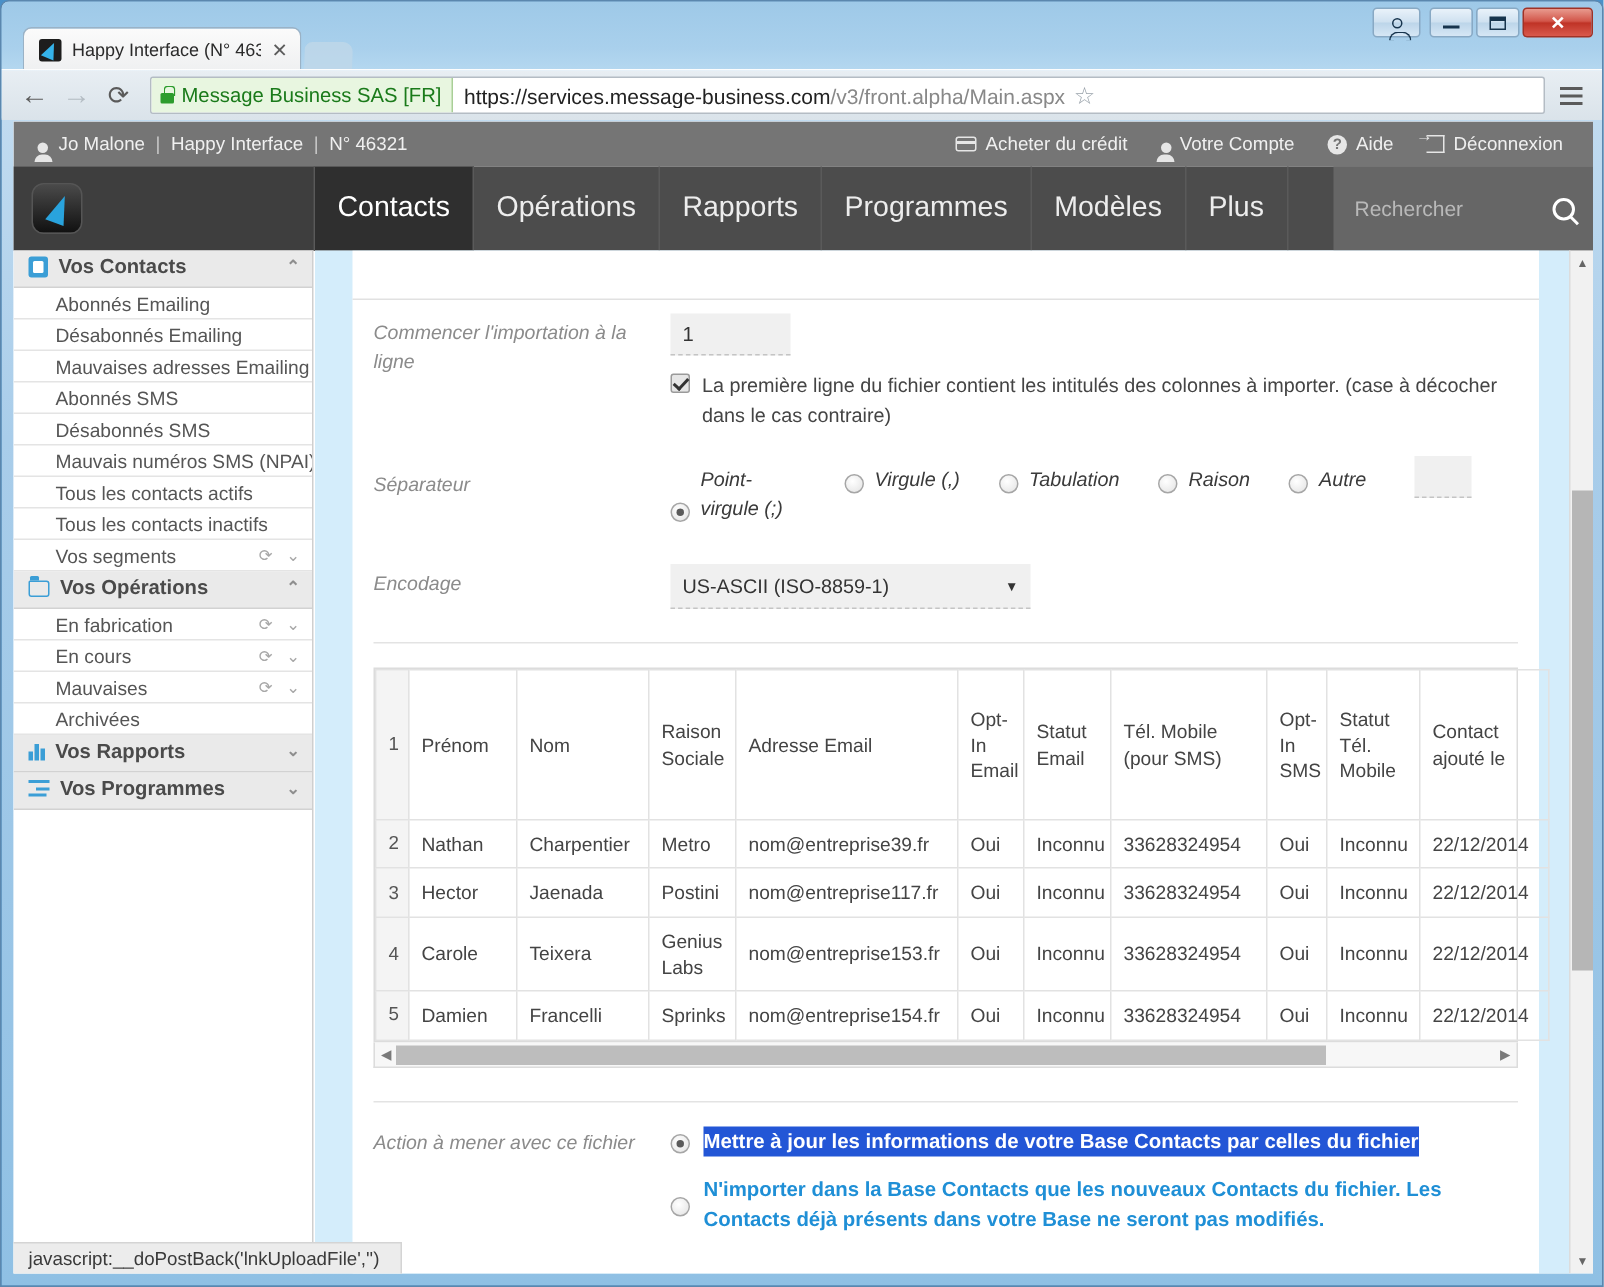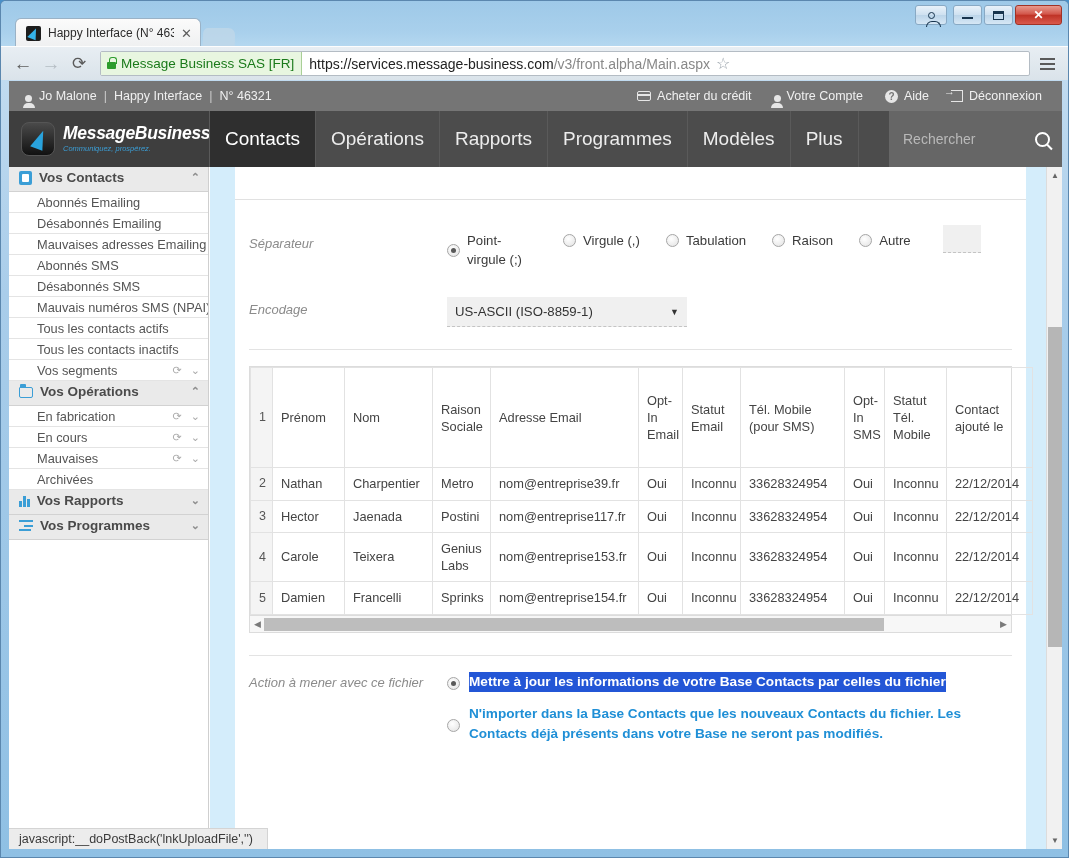--- a/index.html
+++ b/index.html
@@ -236,21 +236,21 @@
     border: solid #333; border-width: 0 2px 2px 0; transform: rotate(43deg);
   }
   .radio {
     width: 13px; height: 13px; flex: none;
     border-radius: 50%; border: 1px solid #a6a6a6;
     background: radial-gradient(circle at 40% 35%, #ffffff 0%, #e2e2e2 100%);
     position: relative;
   }
   .radio.sel::after { content:''; position:absolute; left:3px; top:3px; width:5px; height:5px; border-radius:50%; background:#5a5a5a; }
   .radio-group { display: flex; align-items: flex-start; flex-wrap: wrap; }
-  .radio-opt { display: flex; align-items: center; gap: 7px; margin-right: 26px; font-size: 13.2px; color: #3a3a3a; line-height: 1.45; }
+  .radio-opt { display: flex; align-items: flex-end; gap: 7px; margin-right: 26px; font-size: 13.2px; color: #3a3a3a; line-height: 1.45; font-style: italic; }
   .radio-opt .rlabel { max-width: 70px; }
   .other-box { width: 38px; height: 28px; background: #f0f0f0; border-bottom: 1px dashed #c4c4c4; margin-left: 6px; margin-top: -6px; }
   .select-box {
     width: 240px; height: 30px; background: #f0f0f0; border-bottom: 1px dashed #c4c4c4;
     display: flex; align-items: center; padding: 0 8px; font-size: 13.2px; color: #333;
   }
   .select-box .caret { margin-left: auto; font-size: 9px; color: #333; }
   .sep-line { height: 1px; background: #e3e3e3; margin: 14px 14px 0 14px; }
 
   
@@ -372,24 +372,20 @@
         <div class="ubr-item">
           <span class="ico-logout"></span>
           <span>Déconnexion</span>
         </div>
       </div>
     </div>
 
     <div id="main-nav">
       <div id="logo-block">
         <div id="logo-mark"></div>
-        <div>
-          <div id="logo-text"><span>Message</span><span class="lt2">Business</span></div>
-          <div id="logo-sub">Communiquez, prospérez.</div>
-        </div>
       </div>
       <div id="nav-tabs-host" style="display:flex;">
           <div class="nav-tab active">Contacts</div>
           <div class="nav-tab">Opérations</div>
           <div class="nav-tab">Rapports</div>
           <div class="nav-tab">Programmes</div>
           <div class="nav-tab">Modèles</div>
           <div class="nav-tab">Plus</div>
         </div>
       <div id="nav-filler">
@@ -494,20 +490,30 @@
       <span class="ico-pin"></span>
     </div>
 
     <div id="content-pane">
       <div id="content-scroll-inner">
         <div id="content-card">
           <div id="card-topline"></div>
 
           <div style="height:42px"></div>
 
+          <div class="form-row">
+            <div class="form-label">Commencer l'importation à la ligne</div>
+            <div class="form-field">
+              <div class="fake-input" style="width:80px">1</div>
+              <div class="chk-line">
+                <span class="checkbox checked"></span>
+                <span>La première ligne du fichier contient les intitulés des colonnes à importer. (case à décocher dans le cas contraire)</span>
+              </div>
+            </div>
+          </div>
 
           <div style="height:22px"></div>
 
           <div class="form-row">
             <div class="form-label">Séparateur</div>
             <div class="form-field">
               <div class="radio-group" id="separator-options">
                   <div class="radio-opt">
                     <span class="radio sel"></span>
                     <span class="rlabel">Point-virgule (;)</span>

